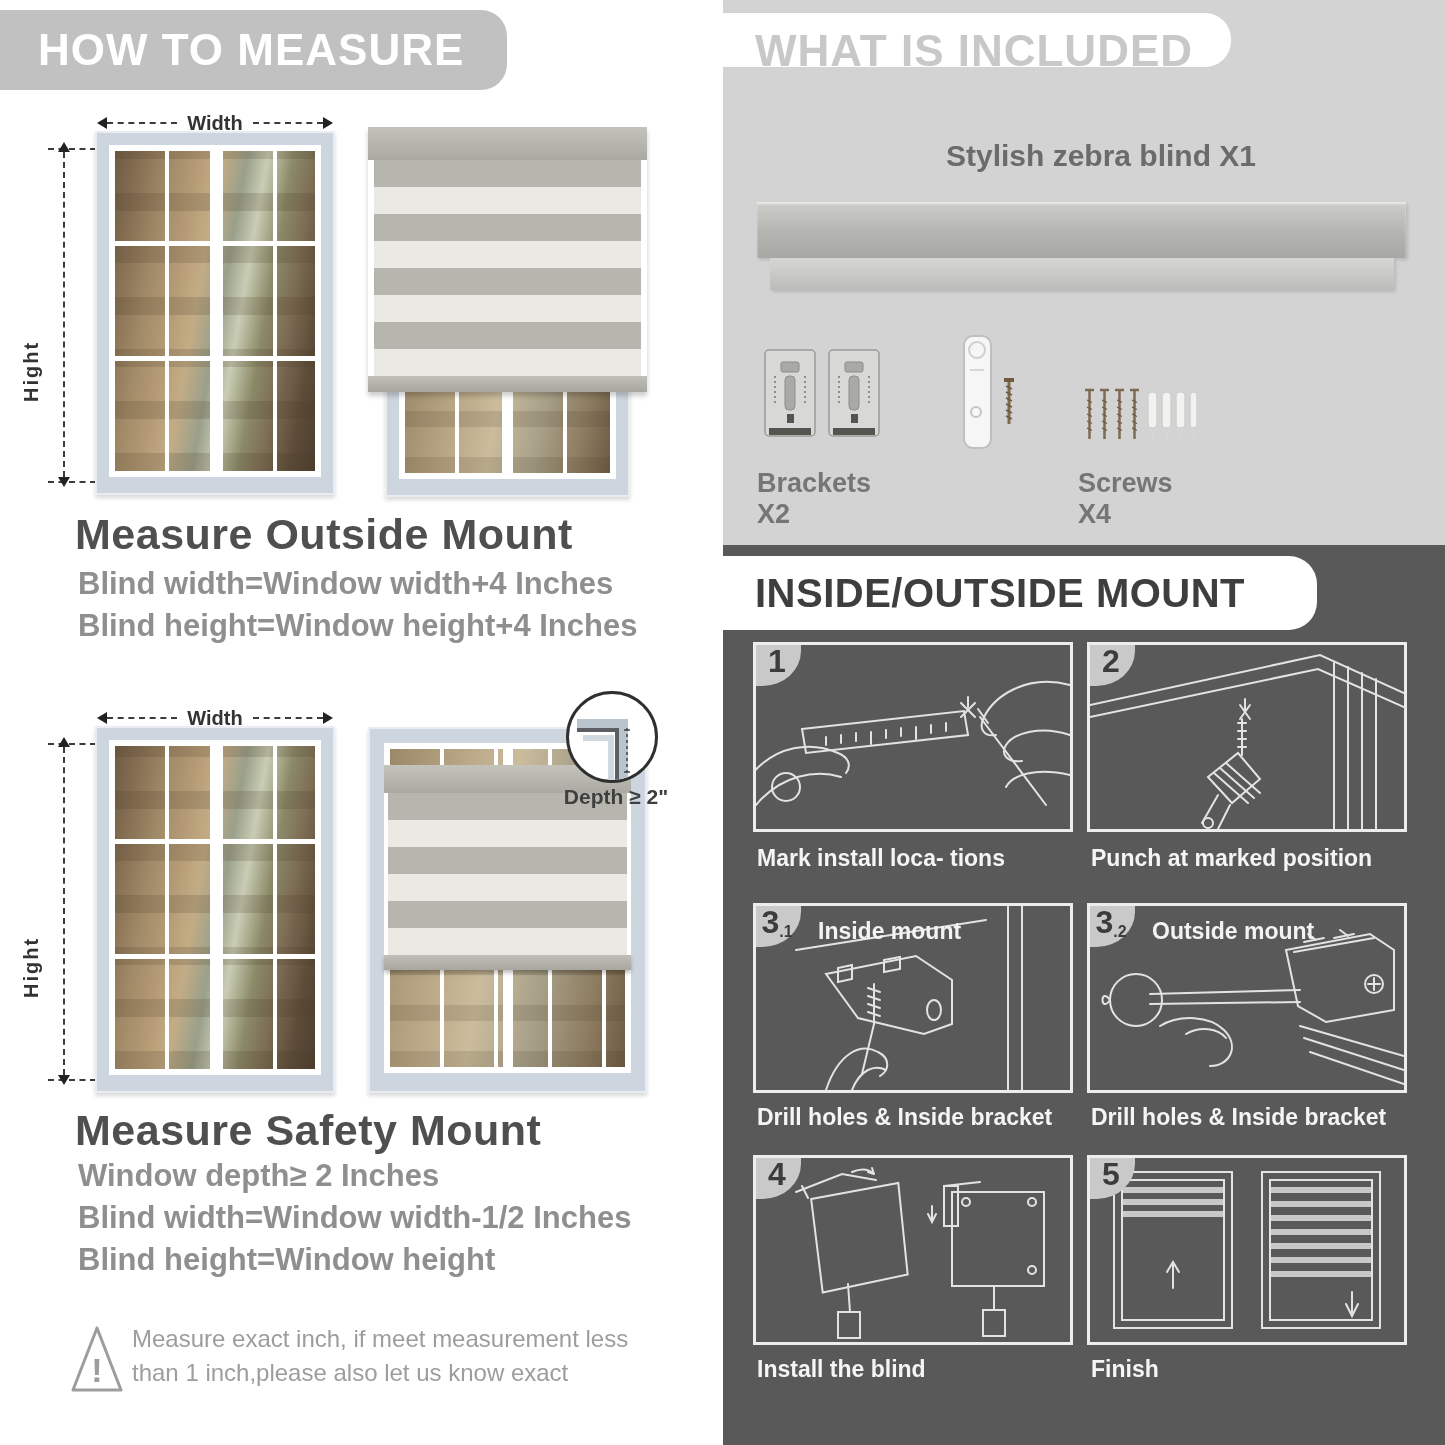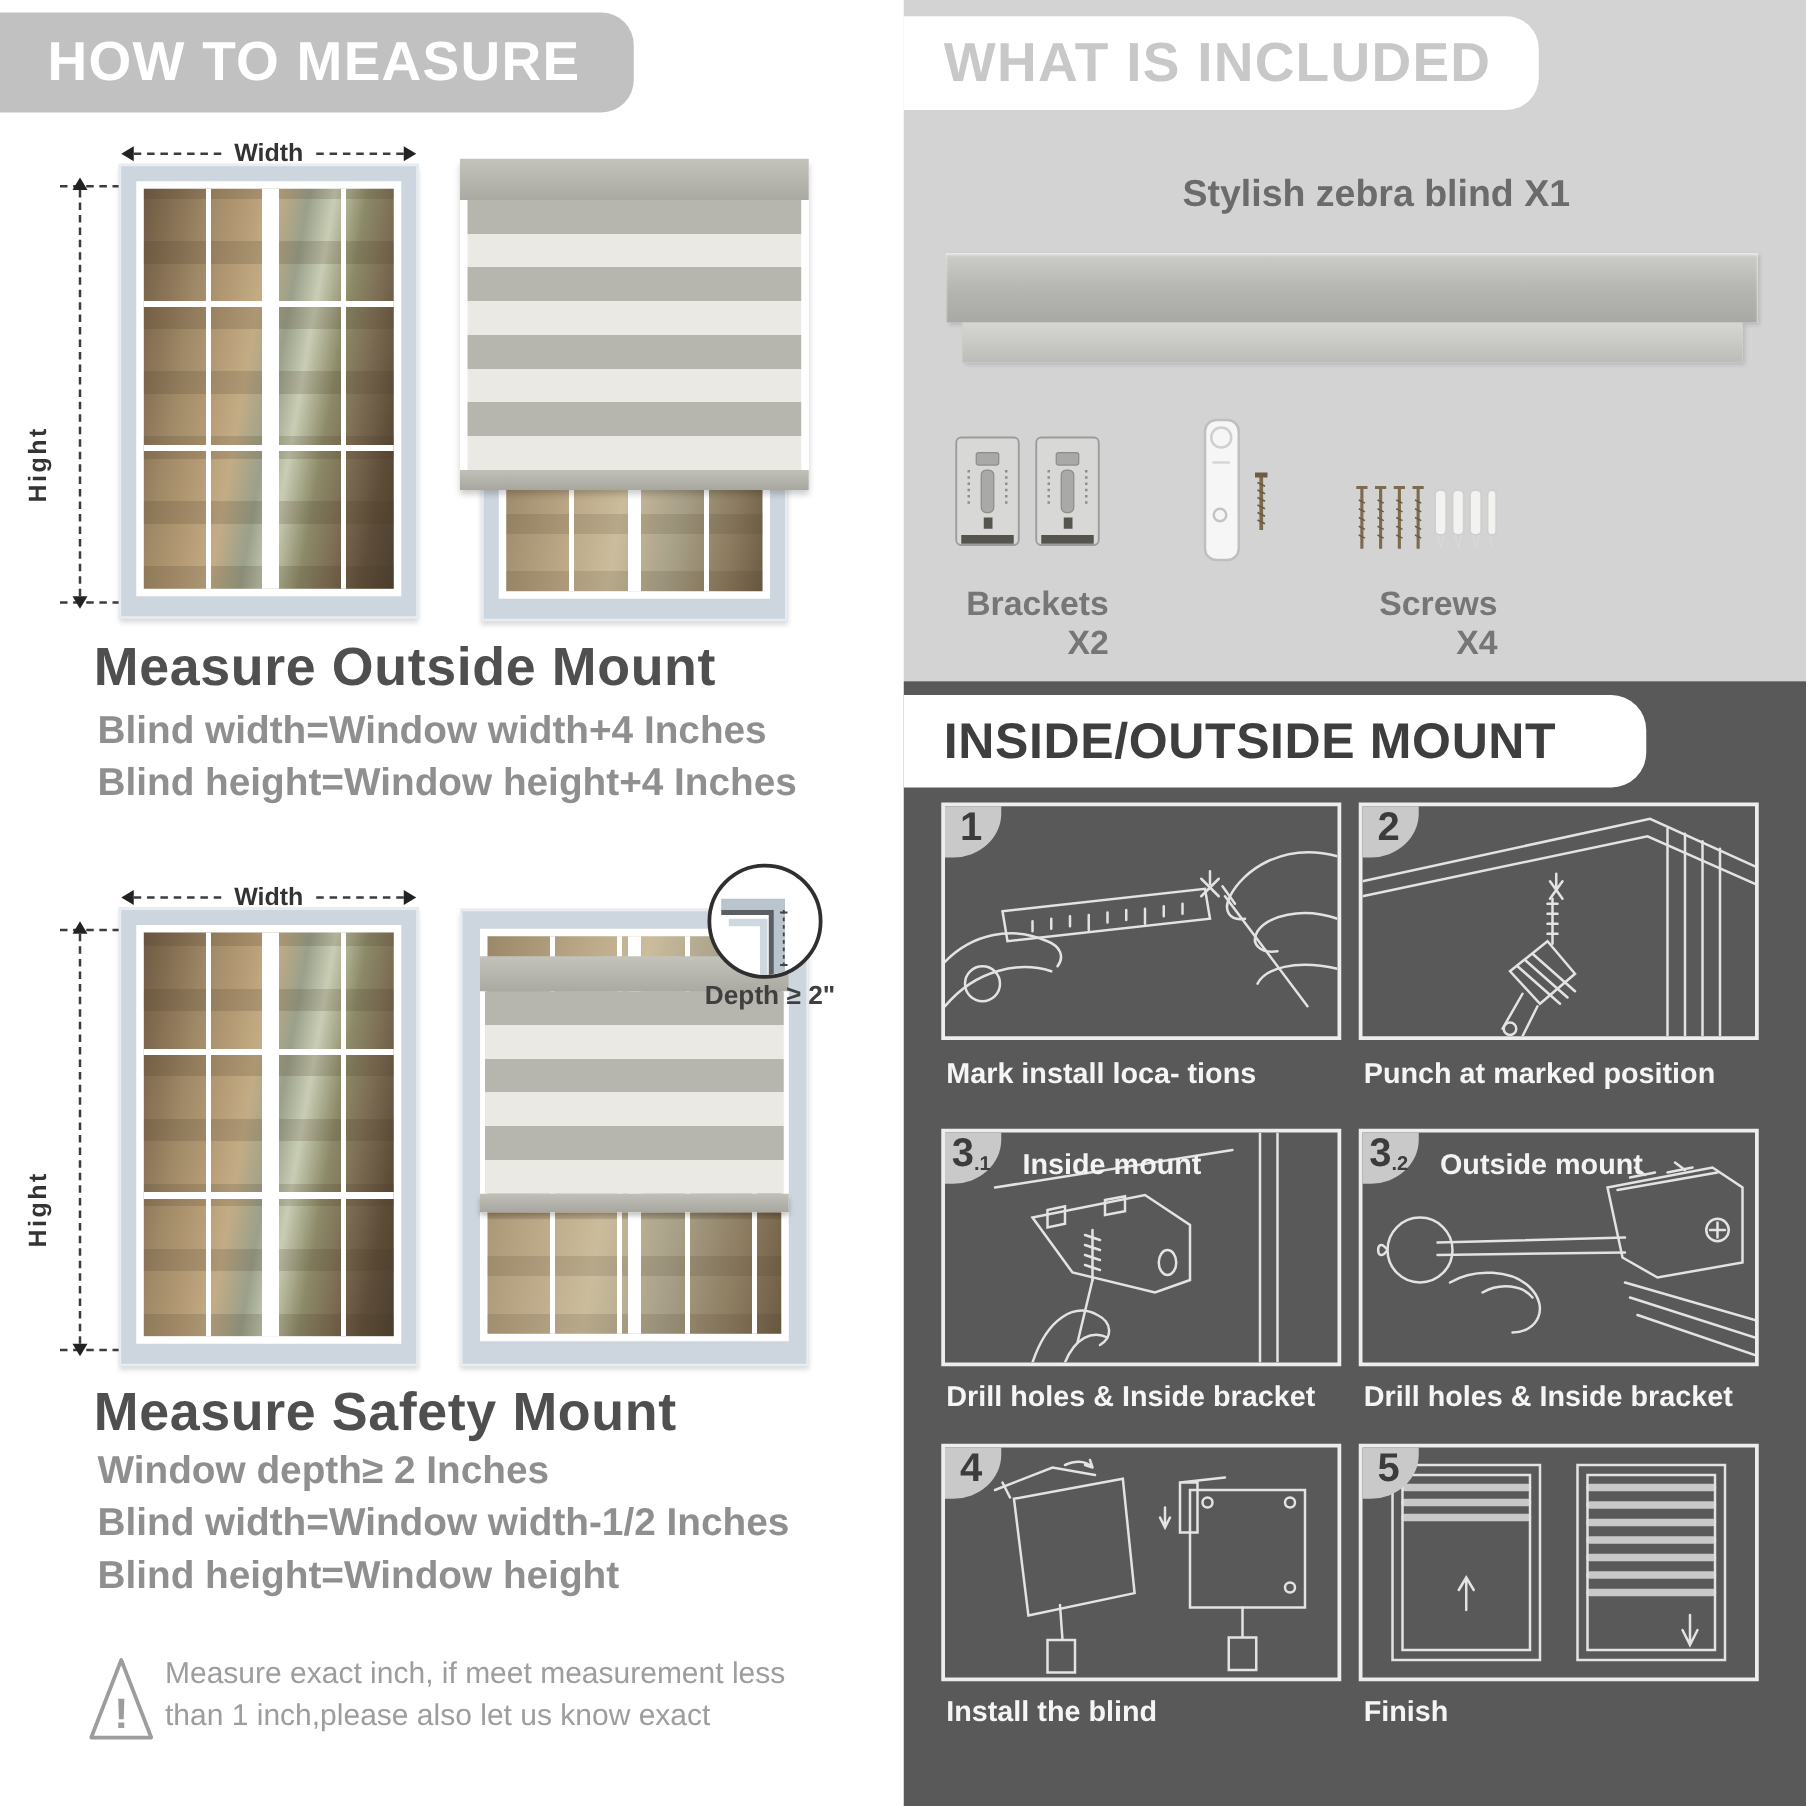--- a/index.html
+++ b/index.html
@@ -4,21 +4,21 @@
 <style>
   html,body{margin:0;padding:0;background:#ffffff;}
   .page{position:relative;width:1445px;height:1445px;overflow:hidden;
         font-family:"Liberation Sans",sans-serif;background:#ffffff;}
   .abs{position:absolute;}
 
   
   .banner-left{left:0;top:10px;width:507px;height:80px;background:#c1c1c1;
     border-radius:0 26px 26px 0;color:#fff;font-weight:bold;font-size:44px;
     line-height:80px;padding-left:38px;box-sizing:border-box;letter-spacing:1px;}
-  .banner-included{left:723px;top:13px;width:508px;height:75px;background:#fff;
+  .banner-included{left:723px;top:13px;width:508px;height:54px;background:#fff;
     border-radius:0 26px 26px 0;color:#c8c8c8;font-weight:bold;font-size:44px;
     line-height:75px;padding-left:32px;box-sizing:border-box;letter-spacing:1px;}
   .banner-mount{left:723px;top:556px;width:594px;height:74px;background:#fff;
     border-radius:0 28px 28px 0;color:#3e3e3e;font-weight:bold;font-size:40px;
     line-height:74px;padding-left:32px;box-sizing:border-box;letter-spacing:.5px;}
 
   
   .panel-included{left:723px;top:0;width:722px;height:545px;background:#d3d3d4;}
   .panel-mount{left:723px;top:545px;width:722px;height:900px;background:#59595a;}
 
@@ -57,21 +57,21 @@
   
   .stripes{background:repeating-linear-gradient(180deg,#b7b6ae 0 27px,#ebe9e3 27px 54px);}
   .cassette{background:linear-gradient(180deg,#c3c3bb,#aaaaa2);}
   .rail{background:linear-gradient(180deg,#c0c0b8,#a7a79f);}
 
   
   .h-measure{font-size:43px;font-weight:bold;color:#4f4f4f;letter-spacing:.5px;}
   .body-line{font-size:31px;font-weight:bold;color:#8f8f8f;}
   .warn-line{font-size:24px;font-weight:normal;color:#9d9d9d;line-height:34px;}
   .stylish{font-size:30px;font-weight:bold;color:#6b6b6b;text-align:center;padding-left:17px;}
-  .item-label{font-size:27px;font-weight:bold;color:#767676;text-align:right;}
+  .item-label{font-size:27px;font-weight:bold;color:#767676;text-align:left;}
   .depth-label{font-size:21px;font-weight:bold;color:#3f3f3f;white-space:nowrap;}
 
   
   .step{border:3px solid #ededed;box-sizing:border-box;background:#59595a;overflow:hidden;}
   .badge{position:absolute;left:-3px;top:-3px;width:48px;height:44px;background:#c9c9c9;
     border-radius:0 0 80% 0;color:#3c3c3c;font-weight:bold;font-size:32px;
     display:flex;align-items:flex-start;justify-content:center;padding-top:1px;box-sizing:border-box;}
   .badge .sub{font-size:16px;align-self:flex-end;margin-bottom:6px;}
   .step-title{position:absolute;left:62px;top:12px;color:#f3f3f3;font-weight:bold;font-size:23px;}
   .caption{font-size:23px;font-weight:bold;color:#f5f5f5;white-space:nowrap;}

